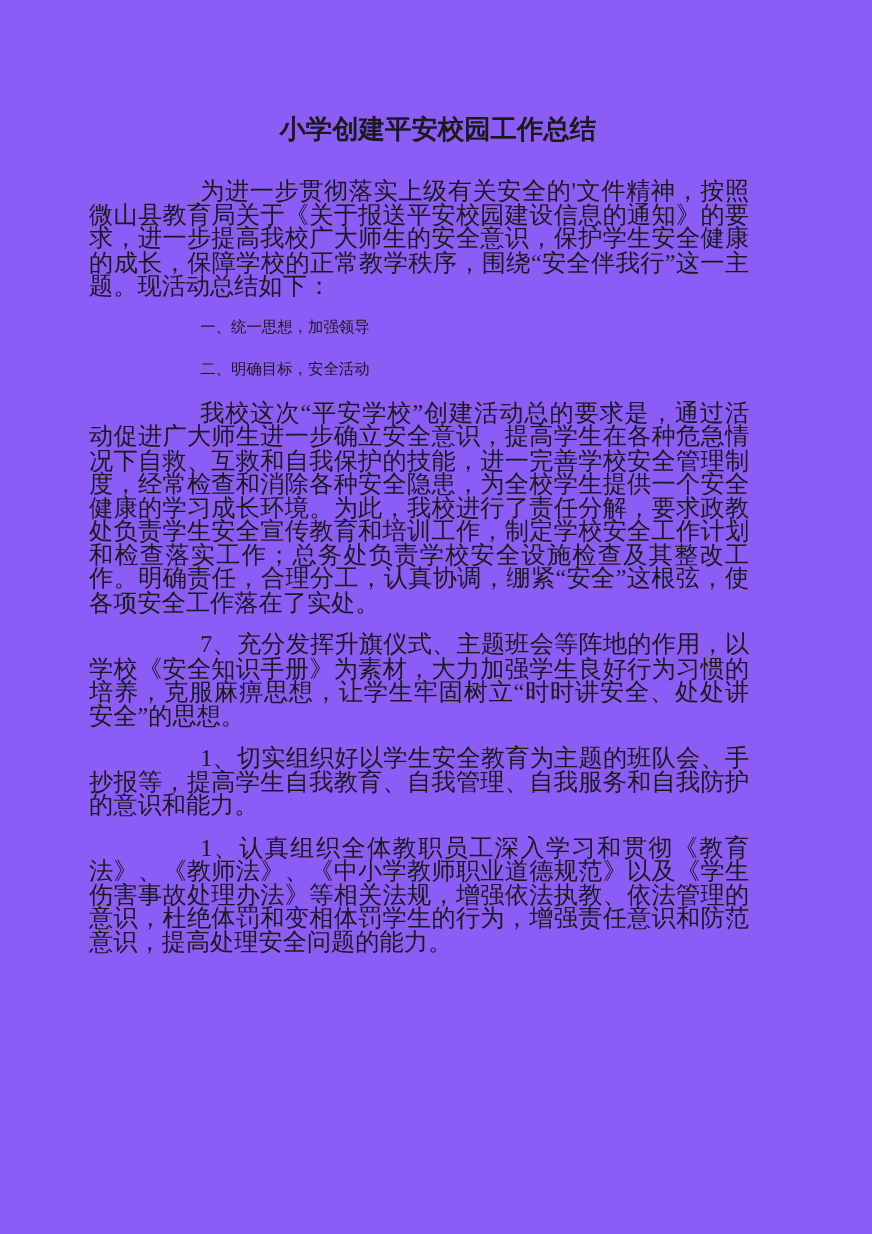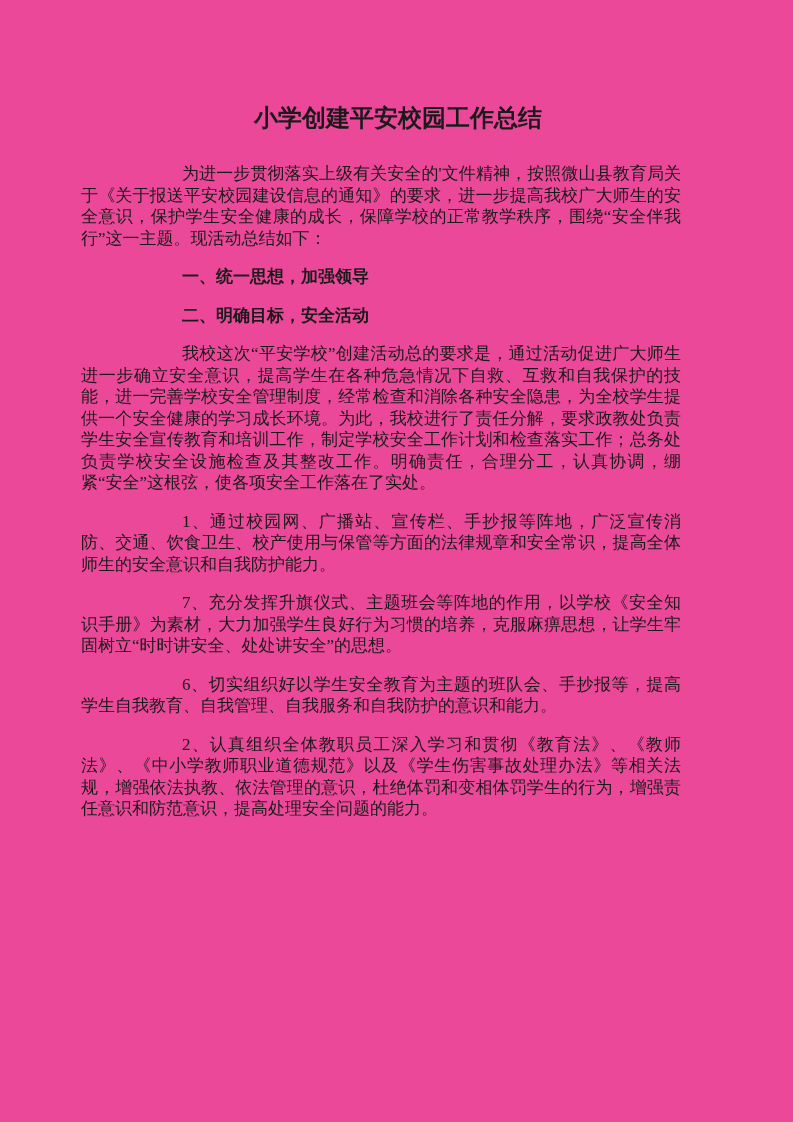--- a/index.html
+++ b/index.html
@@ -4,52 +4,52 @@
 <style>
   html, body {
     margin: 0;
     padding: 0;
     background: #ffffff;
   }
   .page {
     position: relative;
     width: 793px;
     height: 1122px;
-    background: #ec4899;
+    background: #8b5cf6;
     overflow: hidden;
     font-family: "Liberation Serif", "DejaVu Serif", serif;
     color: #1a1a1a;
   }
   .content {
     position: absolute;
     left: 81px;
     top: 103px;
     width: 600px;
   }
   .doc-title {
     font-size: 24px;
     line-height: 30px;
     font-weight: 700;
     text-align: center;
     text-indent: 34px;
     margin: 0 0 30px 0;
     white-space: nowrap;
   }
   .para {
-    font-size: 17px;
+    font-size: 22px;
     line-height: 21.5px;
     text-align: justify;
     text-justify: inter-character;
     text-indent: 101px;
     margin: 0 0 17px 0;
   }
   .heading {
-    font-size: 17px;
+    font-size: 14px;
     line-height: 21.5px;
-    font-weight: 700;
+    font-weight: 400;
     text-indent: 101px;
     margin: 0 0 17px 0;
   }
 </style>
 </head>
 <body>
 
 <div class="page">
   <div class="content">
     <h1 class="doc-title">小学创建平安校园工作总结</h1>
@@ -58,21 +58,20 @@
 
     <h2 class="heading">一、统一思想，加强领导</h2>
 
 
     <h2 class="heading">二、明确目标，安全活动</h2>
 
     <p class="para">我校这次“平安学校”创建活动总的要求是，通过活动促进广大师生进一步确立安全意识，提高学生在各种危急情况下自救、互救和自我保护的技能，进一完善学校安全管理制度，经常检查和消除各种安全隐患，为全校学生提供一个安全健康的学习成长环境。为此，我校进行了责任分解，要求政教处负责学生安全宣传教育和培训工作，制定学校安全工作计划和检查落实工作；总务处负责学校安全设施检查及其整改工作。明确责任，合理分工，认真协调，绷紧“安全”这根弦，使各项安全工作落在了实处。</p>
 
 
 
-    <p class="para">1、通过校园网、广播站、宣传栏、手抄报等阵地，广泛宣传消防、交通、饮食卫生、校产使用与保管等方面的法律规章和安全常识，提高全体师生的安全意识和自我防护能力。</p>
 
     <p class="para">7、充分发挥升旗仪式、主题班会等阵地的作用，以学校《安全知识手册》为素材，大力加强学生良好行为习惯的培养，克服麻痹思想，让学生牢固树立“时时讲安全、处处讲安全”的思想。</p>
 
-    <p class="para">6、切实组织好以学生安全教育为主题的班队会、手抄报等，提高学生自我教育、自我管理、自我服务和自我防护的意识和能力。</p>
+    <p class="para">1、切实组织好以学生安全教育为主题的班队会、手抄报等，提高学生自我教育、自我管理、自我服务和自我防护的意识和能力。</p>
 
-    <p class="para">2、认真组织全体教职员工深入学习和贯彻《教育法》、《教师法》、《中小学教师职业道德规范》以及《学生伤害事故处理办法》等相关法规，增强依法执教、依法管理的意识，杜绝体罚和变相体罚学生的行为，增强责任意识和防范意识，提高处理安全问题的能力。</p>
+    <p class="para">1、认真组织全体教职员工深入学习和贯彻《教育法》、《教师法》、《中小学教师职业道德规范》以及《学生伤害事故处理办法》等相关法规，增强依法执教、依法管理的意识，杜绝体罚和变相体罚学生的行为，增强责任意识和防范意识，提高处理安全问题的能力。</p>
   </div>
 </div>
 
 </body></html>

